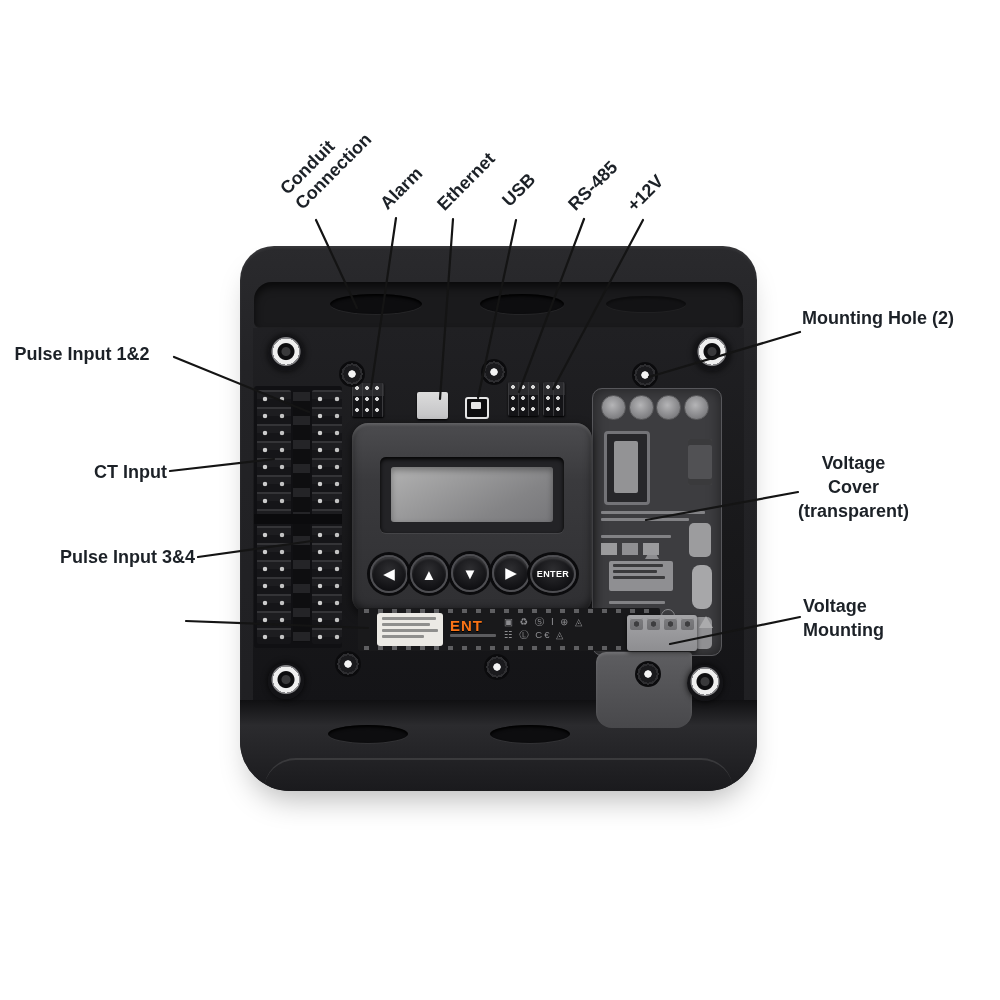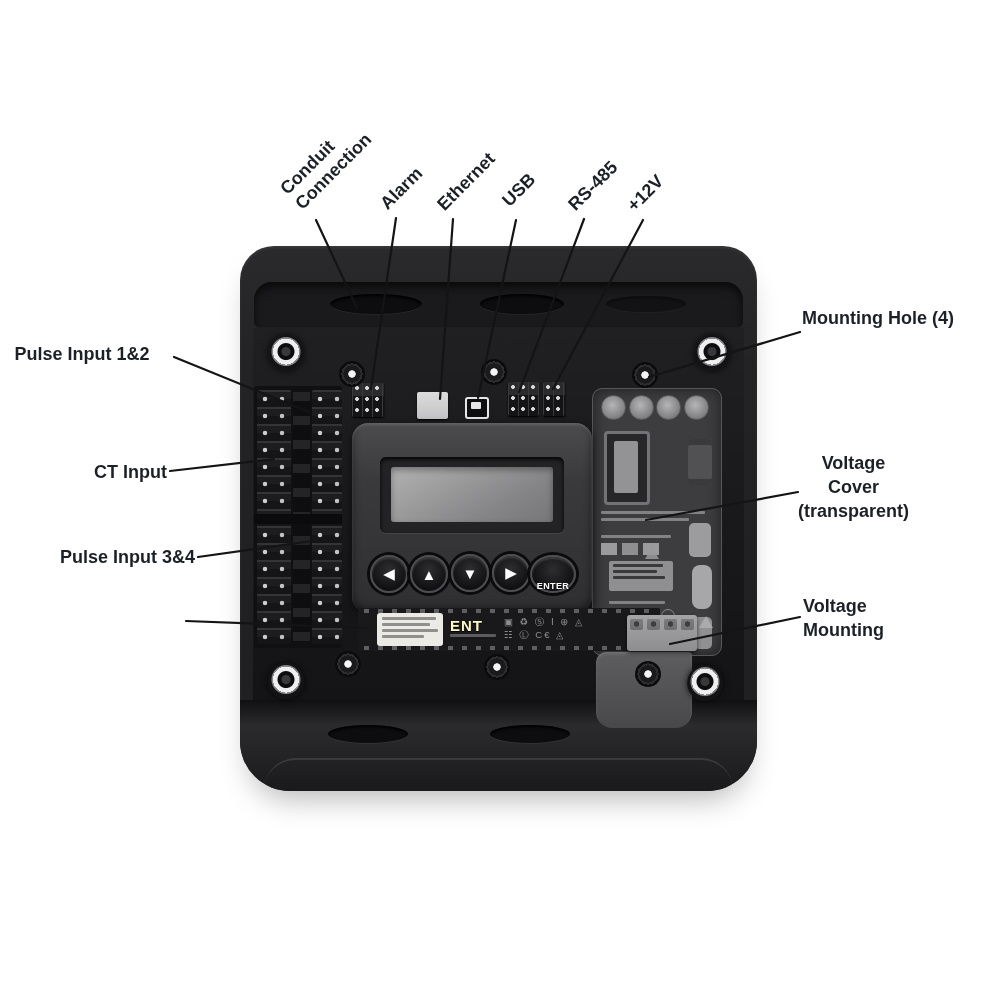--- a/index.html
+++ b/index.html
@@ -43,29 +43,29 @@
            box-shadow:inset 0 2px 3px rgba(255,255,255,.16), inset 0 -4px 8px rgba(0,0,0,.55), 0 3px 10px rgba(0,0,0,.6);}
   .lcdframe{left:28px;top:34px;width:184px;height:76px;background:#232326;border-radius:6px;
             box-shadow:inset 0 2px 4px #000, 0 1px 0 rgba(255,255,255,.08);}
   .lcd{left:11px;top:10px;width:162px;height:55px;border-radius:3px;
        background:linear-gradient(150deg,#b2b2b2,#848486 70%,#77777a);
        box-shadow:inset 0 3px 6px rgba(0,0,0,.35);}
   .navbtn{position:absolute;width:38px;height:38px;border-radius:50%;
           background:radial-gradient(circle at 50% 38%,#2e2e31,#101013 72%);
           border:2px solid #4e4e52;box-shadow:0 0 0 3px #0b0b0d, inset 0 2px 2px rgba(255,255,255,.14);
           color:#fff;display:flex;align-items:center;justify-content:center;font-size:15px;box-sizing:border-box;}
-  .navbtn.enter{width:46px;font-size:9px;font-weight:700;letter-spacing:.4px;align-items:flex-end;}
+  .navbtn.enter{width:46px;font-size:9px;font-weight:700;letter-spacing:.4px;}
   
   .strip{left:118px;top:362px;width:302px;height:43px;background:#19191b;border-radius:2px;}
   .ticks{position:absolute;height:4px;opacity:.55;
          background:repeating-linear-gradient(90deg,#97979a 0 5px,rgba(0,0,0,0) 5px 14px);}
   .sticker{position:absolute;left:19px;top:5px;width:66px;height:33px;background:#eceae5;border-radius:3px;
            padding:4px 5px;box-sizing:border-box;}
   .sbar{height:3px;background:#8f8f8d;margin:0 0 3px 0;border-radius:1px;}
-  .logo{position:absolute;left:92px;top:9px;color:#fef9c3;font-weight:700;font-size:15px;letter-spacing:1px;
+  .logo{position:absolute;left:92px;top:9px;color:#f97316;font-weight:700;font-size:15px;letter-spacing:1px;
         text-shadow:0 1px 0 #000;}
   .logosub{position:absolute;left:92px;top:26px;width:46px;height:3px;background:#5c5c5f;border-radius:1px;}
   .certs{position:absolute;left:146px;top:7px;width:150px;color:#8e8e91;font-size:9.5px;line-height:13px;letter-spacing:2px;}
   
   .vcover{left:352px;top:142px;width:130px;height:268px;background:#3d3d40;border:1px solid #57575b;
           border-radius:10px;box-shadow:inset 0 0 14px rgba(0,0,0,.5);box-sizing:border-box;}
   .cap{position:absolute;width:25px;height:25px;border-radius:50%;border:1px solid #5c5c5e;box-sizing:border-box;
        background:radial-gradient(circle at 45% 40%,#b5b5b7,#7b7b7e 75%);}
   .vwin{position:absolute;left:11px;top:42px;width:46px;height:74px;border:3px solid #737377;background:#27272a;border-radius:4px;box-sizing:border-box;}
   .vwin .inner{position:absolute;left:7px;top:7px;width:24px;height:52px;background:#939395;border-radius:2px;}
@@ -248,21 +248,21 @@
   <div class="lbl rot" style="left:391px;top:193px;">Alarm</div>
   <div class="lbl rot" style="left:448px;top:194px;">Ethernet</div>
   <div class="lbl rot" style="left:513px;top:190px;">USB</div>
   <div class="lbl rot" style="left:579px;top:194px;">RS-485</div>
   <div class="lbl rot" style="left:638px;top:195px;">+12V</div>
 
   <div class="lbl" style="left:2px;top:344px;width:160px;text-align:center;">Pulse Input 1&amp;2</div>
   <div class="lbl" style="left:10px;top:462px;width:157px;text-align:right;">CT Input</div>
   <div class="lbl" style="left:20px;top:547px;width:175px;text-align:right;">Pulse Input 3&amp;4</div>
 
-  <div class="lbl" style="left:802px;top:308px;">Mounting Hole (4)</div>
+  <div class="lbl" style="left:802px;top:308px;">Mounting Hole (2)</div>
   <div class="lbl" style="left:781px;top:451px;width:145px;text-align:center;line-height:24px;">
     <span class="ln">Voltage</span>
     <span class="ln">Cover</span>
     <span class="ln">(transparent)</span>
   </div>
   <div class="lbl" style="left:803px;top:594px;line-height:24px;">
     <span class="ln">Voltage</span>
     <span class="ln">Mounting</span>
   </div>
 

